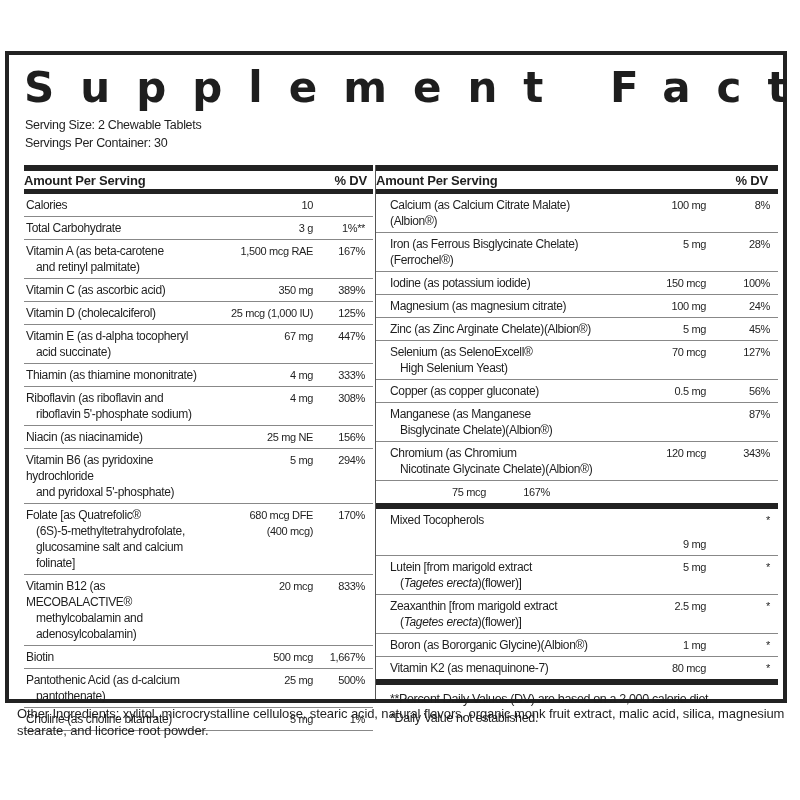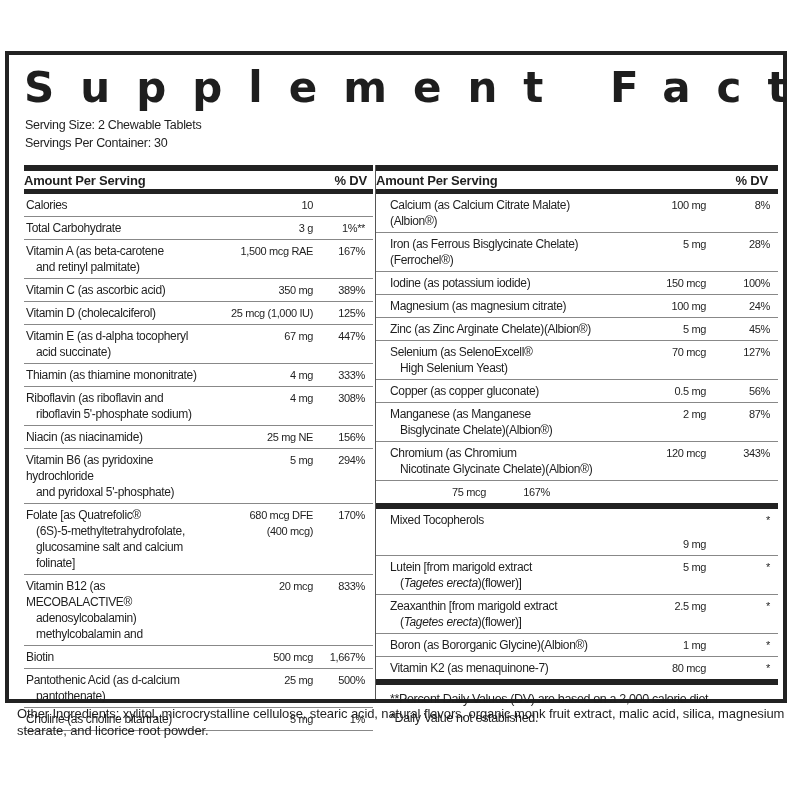--- a/index.html
+++ b/index.html
@@ -122,21 +122,21 @@
         </div>
         <div class="row">
           <span class="n"><span>Folate [as Quatrefolic®</span><span class="l2">(6S)-5-methyltetrahydrofolate,</span><span class="l2">glucosamine salt and calcium folinate]</span></span>
           <span class="amt">
             <span style="display: block;">680 mcg DFE</span>
             <span style="display: block;">(400 mcg)</span>
           </span>
           <span class="dv">170%</span>
         </div>
         <div class="row">
-          <span class="n"><span>Vitamin B12 (as MECOBALACTIVE®</span><span class="l2">adenosylcobalamin)</span><span class="l2">methylcobalamin and</span></span>
+          <span class="n"><span>Vitamin B12 (as MECOBALACTIVE®</span><span class="l2">methylcobalamin and</span><span class="l2">adenosylcobalamin)</span></span>
           <span class="amt">
             <span style="display: block;">20 mcg</span>
           </span>
           <span class="dv">833%</span>
         </div>
         <div class="row">
           <span class="n"><span>Biotin</span></span>
           <span class="amt">
             <span style="display: block;">500 mcg</span>
           </span>
@@ -211,23 +211,20 @@
         </div>
         <div class="row">
           <span class="n"><span>Copper (as copper gluconate)</span></span>
           <span class="amt">
             <span style="display: block;">0.5 mg</span>
           </span>
           <span class="dv">56%</span>
         </div>
         <div class="row">
           <span class="n"><span>Manganese (as Manganese</span><span class="l2">Bisglycinate Chelate)(Albion®)</span></span>
-          <span class="amt">
-            <span style="display: block;">2 mg</span>
-          </span>
           <span class="dv">87%</span>
         </div>
         <div class="row">
           <span class="n"><span>Chromium (as Chromium</span><span class="l2">Nicotinate Glycinate Chelate)(Albion®)</span></span>
           <span class="amt">
             <span style="display: block;">120 mcg</span>
           </span>
           <span class="dv">343%</span>
         </div>
         <div class="row">

